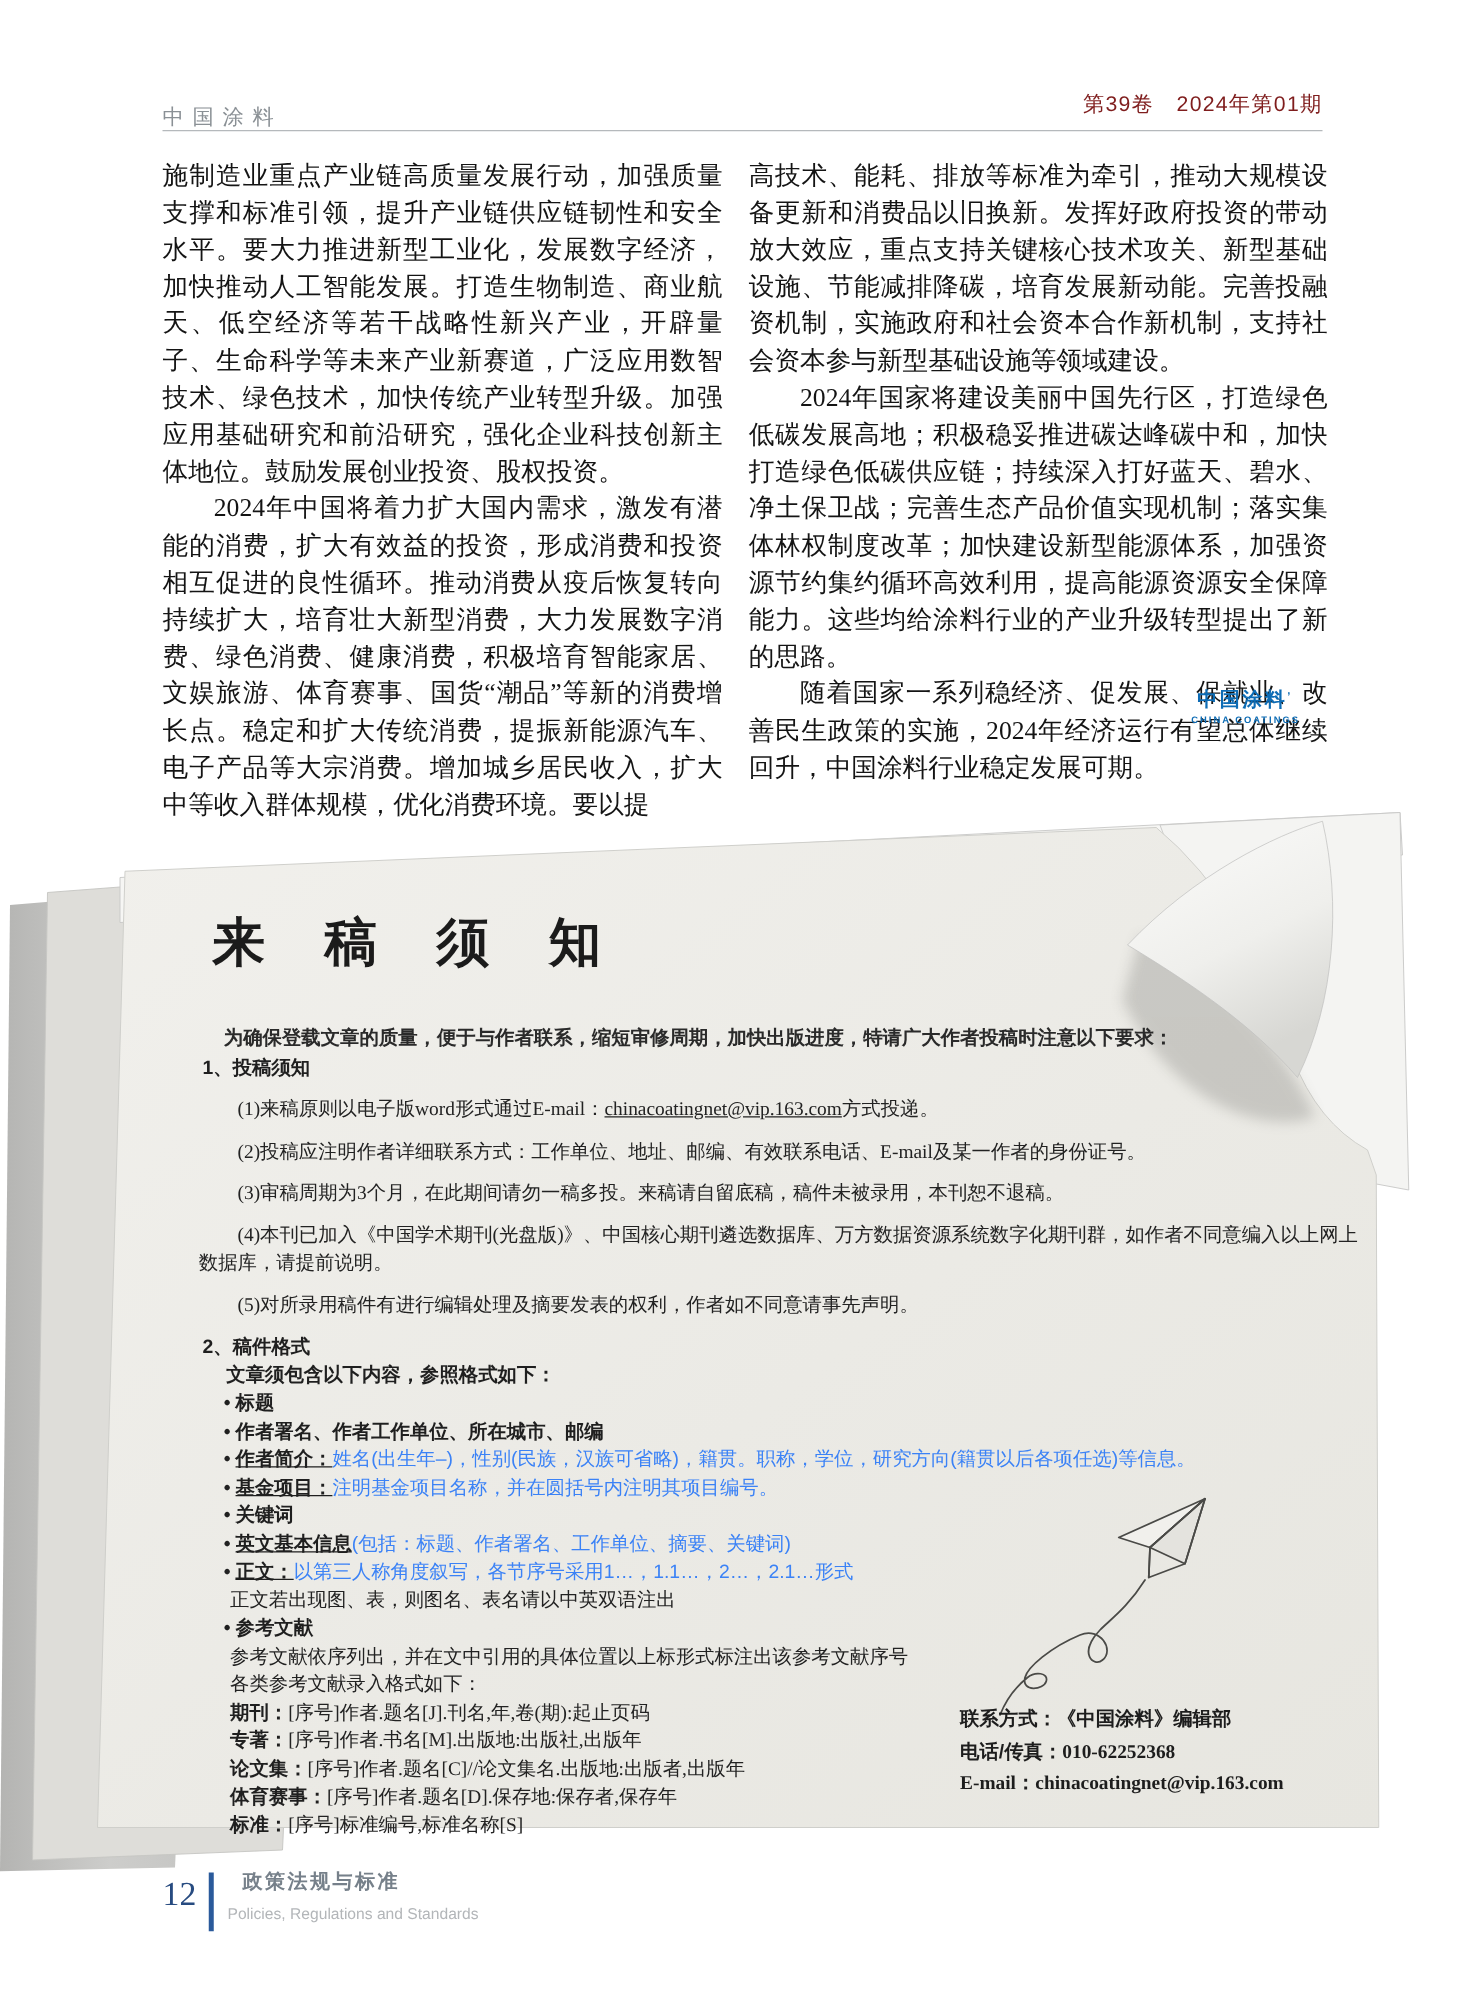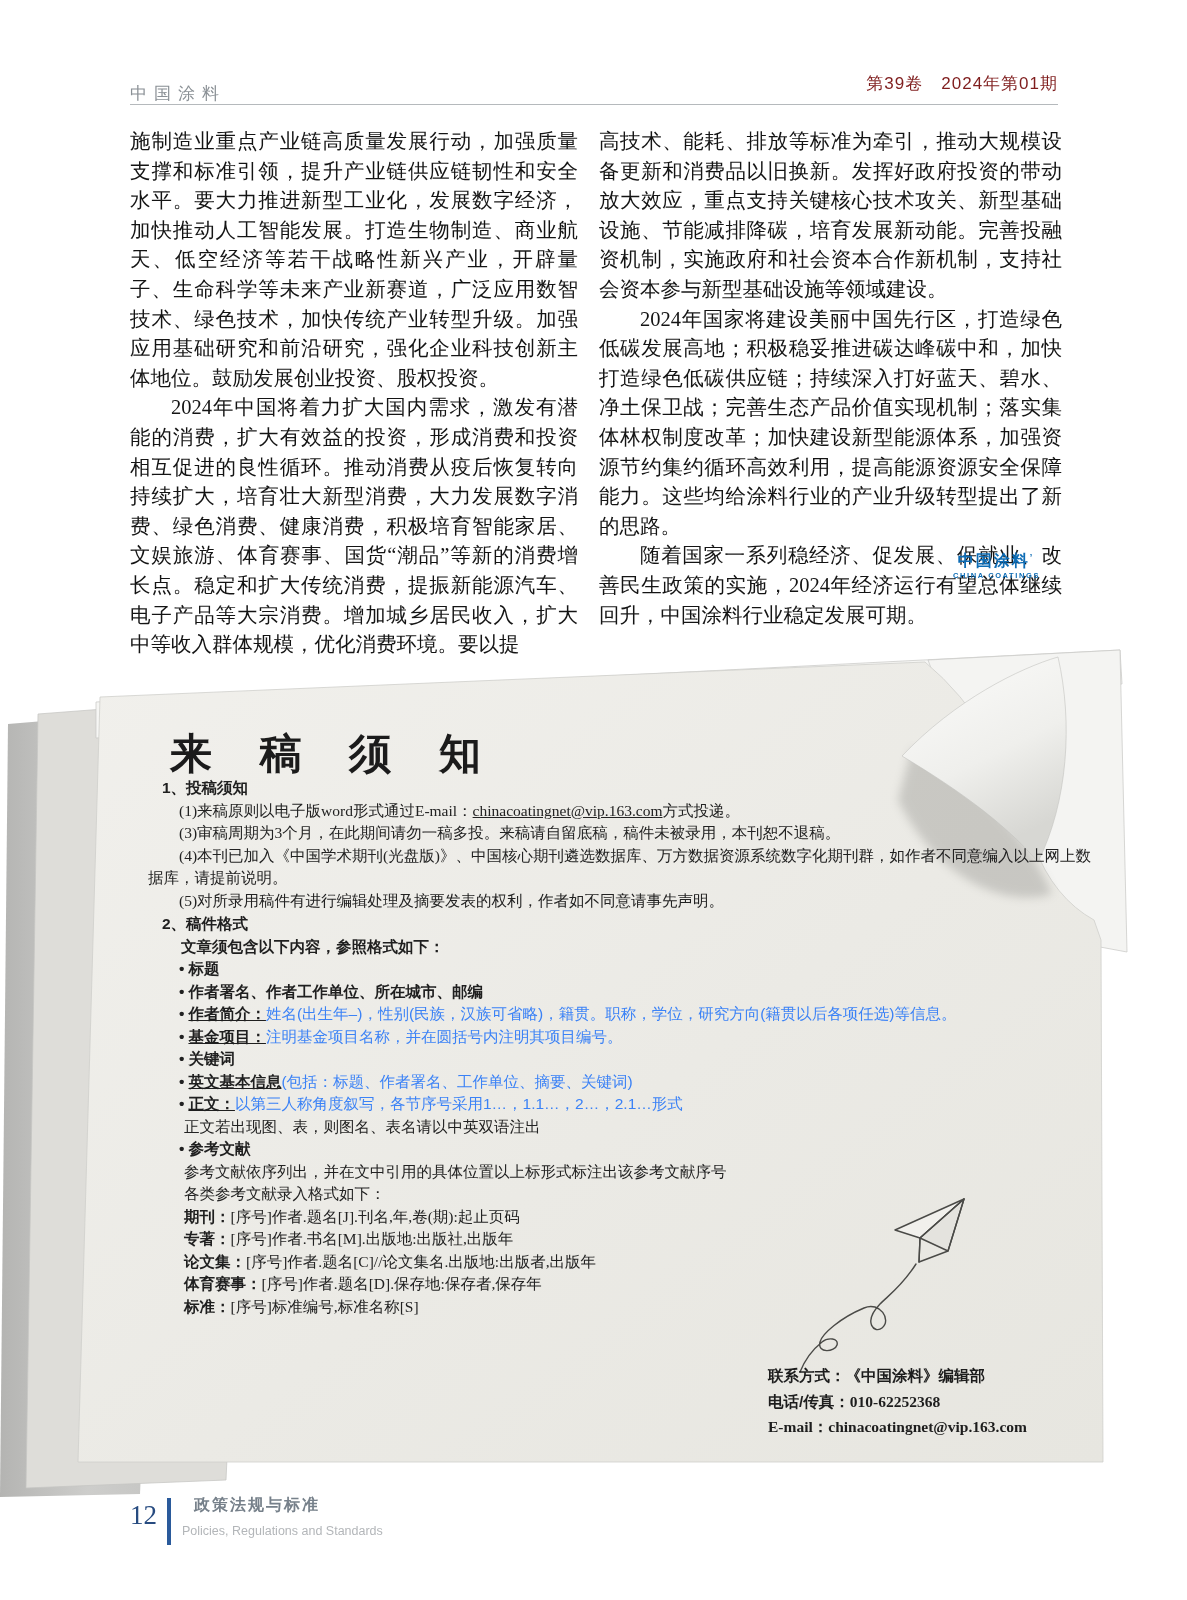--- a/index.html
+++ b/index.html
@@ -30,21 +30,21 @@
 
   
   .stack-svg{position:absolute;left:0;top:0;}
 
   
   .notice{position:absolute;left:148px;top:712px;width:952px;font-size:15.5px;line-height:22.5px;color:#222;}
   .n-title{margin:20px 0 0 22px;font-family:"Liberation Sans","DejaVu Sans",sans-serif;font-weight:700;
         font-size:42px;line-height:44px;letter-spacing:18px;color:#1b1b1b;}
   .n-intro{margin:44px 0 0 0;text-indent:2em;font-family:"Liberation Sans","DejaVu Sans",sans-serif;font-weight:700;color:#2a2a2a;}
   .n-h{margin:1px 0 0 14px;font-family:"Liberation Sans","DejaVu Sans",sans-serif;font-weight:700;font-size:15.5px;line-height:22.5px;color:#1f1f1f;}
-  .n-item{margin:0;text-indent:2em;}
+  .n-item{margin:11px;text-indent:2em;}
   .n-sub{margin:0 0 0 33px;font-family:"Liberation Sans","DejaVu Sans",sans-serif;font-weight:700;color:#1f1f1f;}
   .n-b{margin:0 0 0 31px;font-family:"Liberation Sans","DejaVu Sans",sans-serif;}
   .n-b::before{content:"\2022";margin-right:4px;font-weight:700;}
   .n-b .lb{font-weight:700;color:#1f1f1f;text-decoration:underline;}
   .n-b .tx{font-weight:400;color:#3b82f6;}
   .n-b.allbold{font-weight:700;color:#1f1f1f;}
   .n-note{margin:0 0 0 36px;}
   .n-ref{margin:0 0 0 36px;}
   .n-ref .lb{font-family:"Liberation Sans","DejaVu Sans",sans-serif;font-weight:700;color:#1f1f1f;}
   .email-link{text-decoration:underline;}
@@ -118,23 +118,25 @@
 
     <path d="M 100,697 L 925,662 Q 1000,724 1034,846 Q 1054,898 1094,920 L 1101,940 L 1103,1462 L 78,1462 Z" fill="url(#sheetGrad)" stroke="#cfcfcb" stroke-width="0.8"></path>
 
     <path d="M 912,748 C 985,782 1035,852 1052,894 C 1008,908 938,882 898,800 Z" fill="#6f6f6c" opacity="0.28" filter="url(#soft)"></path>
 
     <path d="M 902,756 C 955,700 1020,668 1058,657 C 1073,722 1068,802 1038,862 C 1002,820 952,786 902,756 Z" fill="url(#flapGrad)" stroke="#c2c2c0" stroke-width="0.6"></path>
   </svg>
 
   <div class="notice">
     <div class="n-title">来 稿 须 知</div>
+    <p class="n-intro">为确保登载文章的质量，便于与作者联系，缩短审修周期，加快出版进度，特请广大作者投稿时注意以下要求：</p>
 
     <div class="n-h">1、投稿须知</div>
     <p class="n-item"><span>(1)来稿原则以电子版word形式通过E-mail：</span><span class="email-link">chinacoatingnet@vip.163.com</span><span>方式投递。</span></p>
+    <p class="n-item">(2)投稿应注明作者详细联系方式：工作单位、地址、邮编、有效联系电话、E-mail及某一作者的身份证号。</p>
     <p class="n-item">(3)审稿周期为3个月，在此期间请勿一稿多投。来稿请自留底稿，稿件未被录用，本刊恕不退稿。</p>
     <p class="n-item">(4)本刊已加入《中国学术期刊(光盘版)》、中国核心期刊遴选数据库、万方数据资源系统数字化期刊群，如作者不同意编入以上网上数据库，请提前说明。</p>
     <p class="n-item">(5)对所录用稿件有进行编辑处理及摘要发表的权利，作者如不同意请事先声明。</p>
 
     <div class="n-h">2、稿件格式</div>
     <p class="n-sub">文章须包含以下内容，参照格式如下：</p>
 
     <p class="n-b allbold">标题</p>
     <p class="n-b allbold">作者署名、作者工作单位、所在城市、邮编</p>
     <p class="n-b"><span class="lb">作者简介：</span><span class="tx">姓名(出生年–)，性别(民族，汉族可省略)，籍贯。职称，学位，研究方向(籍贯以后各项任选)等信息。</span></p>

